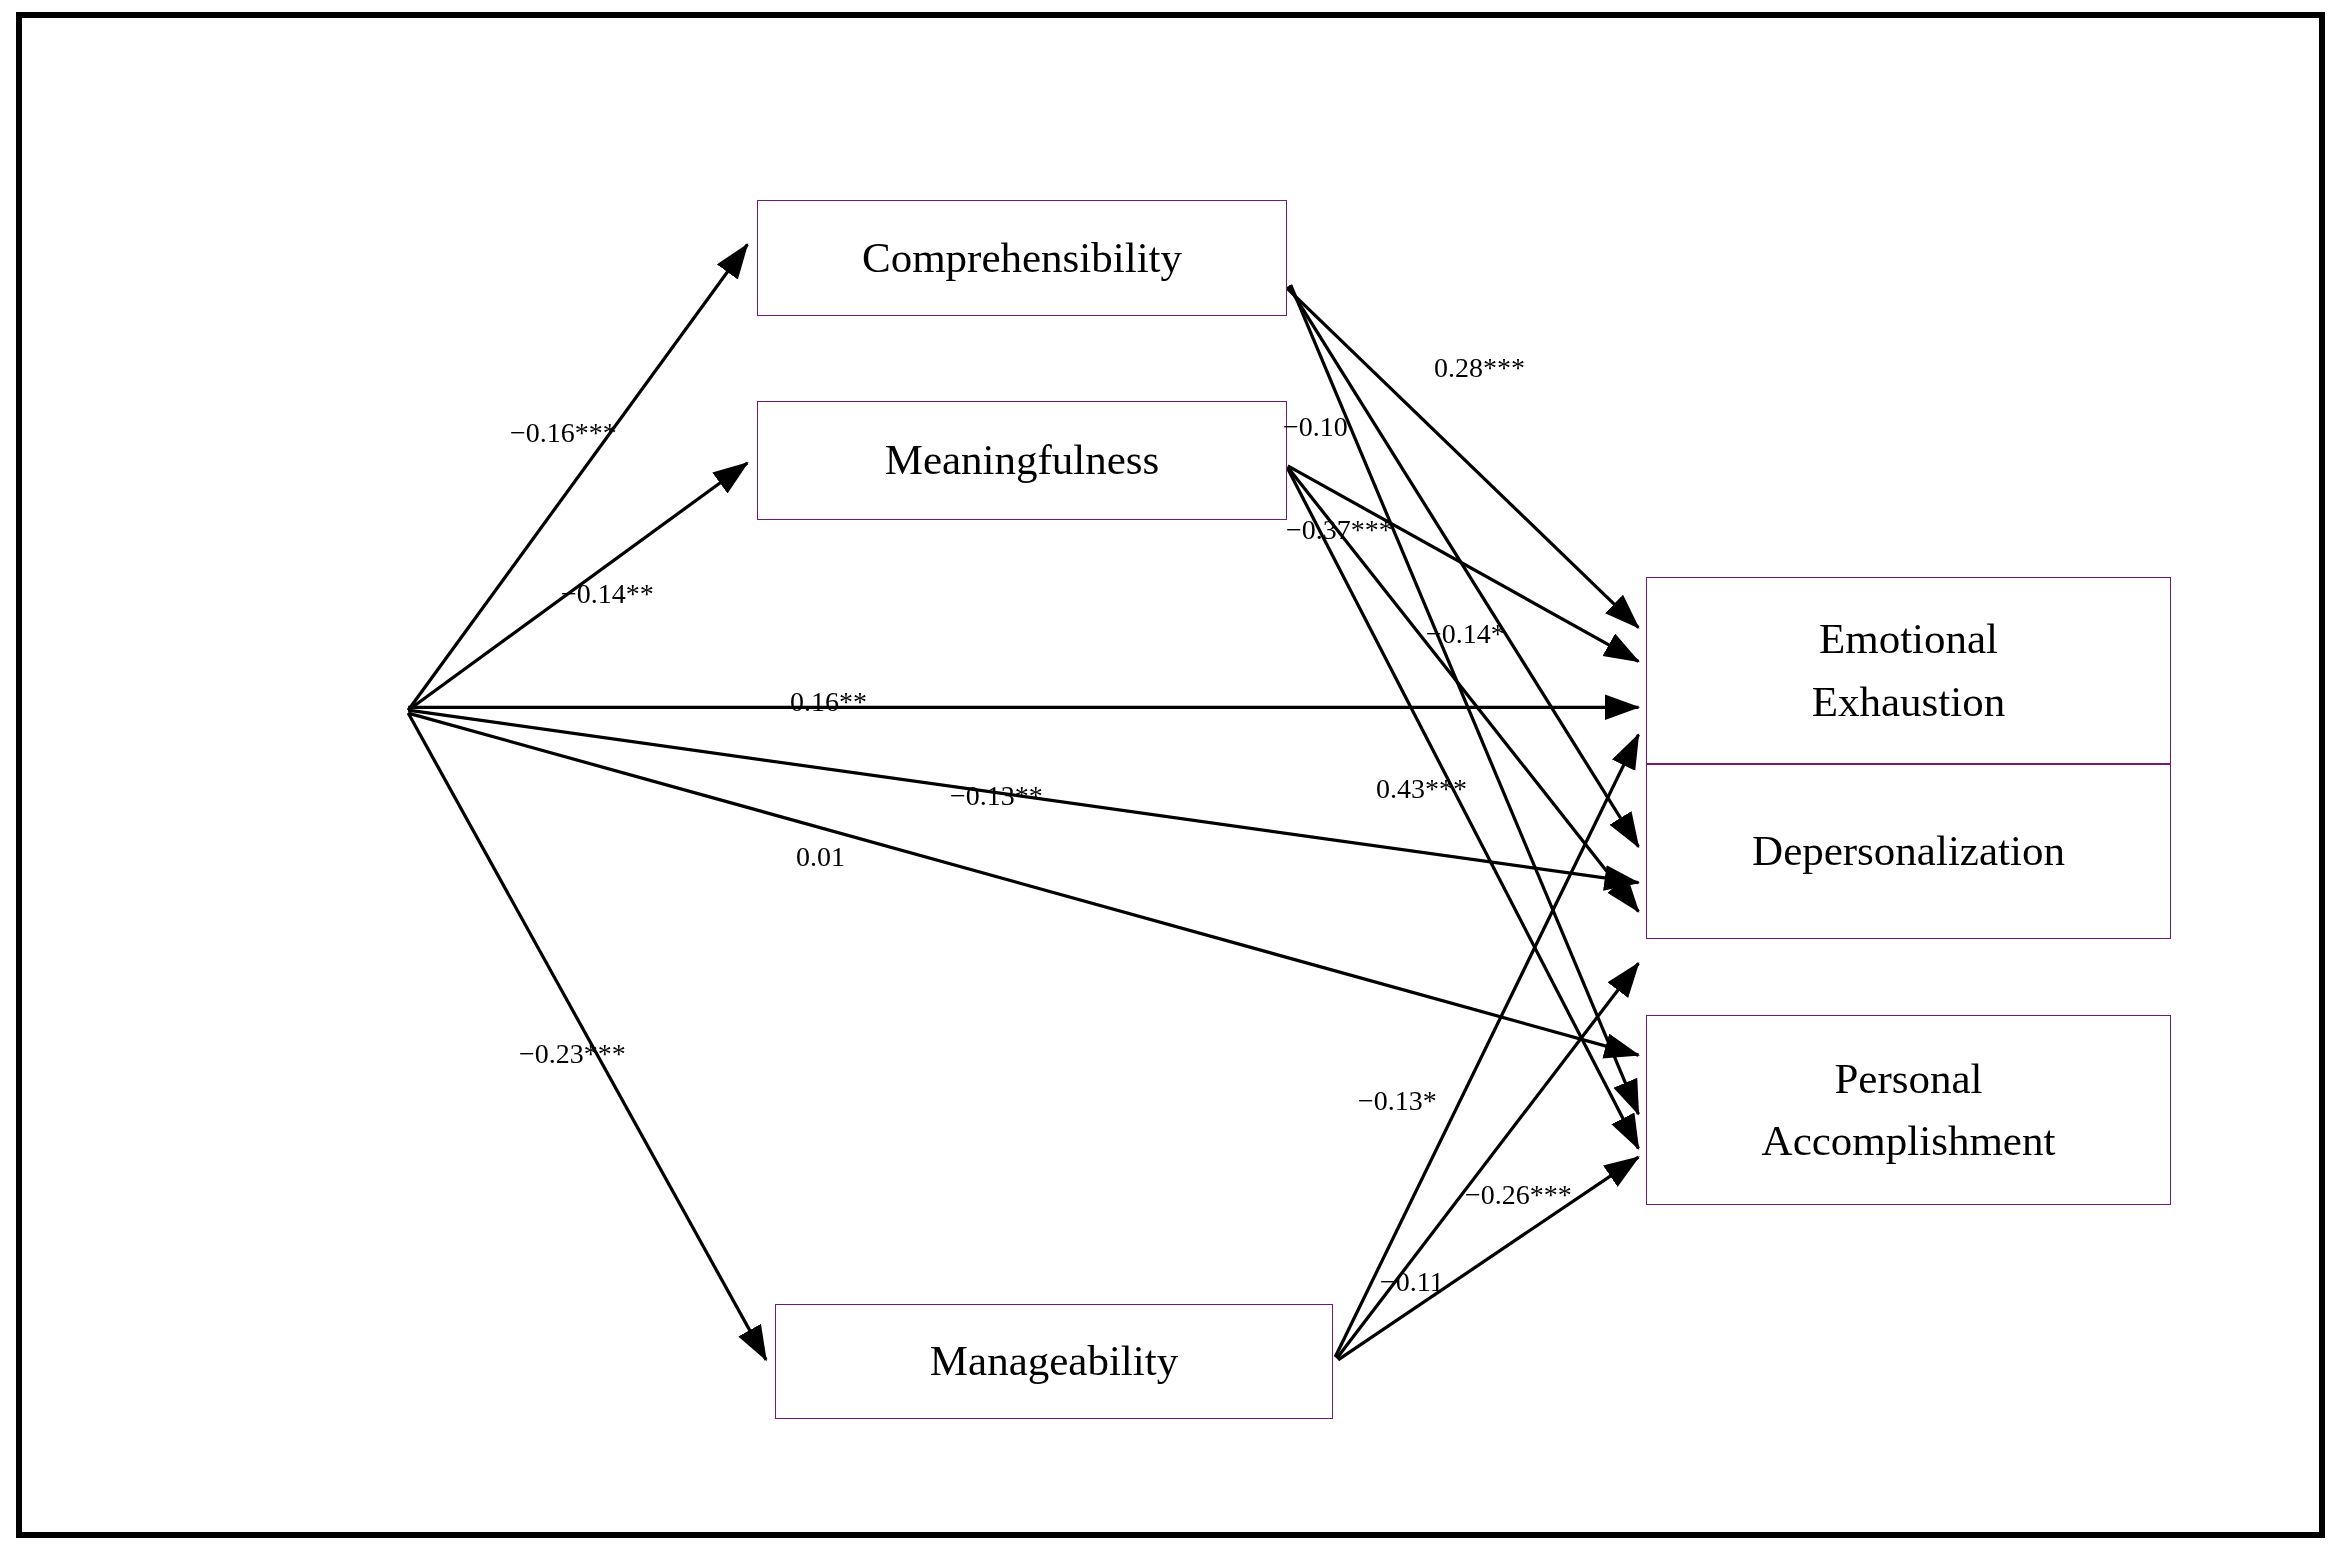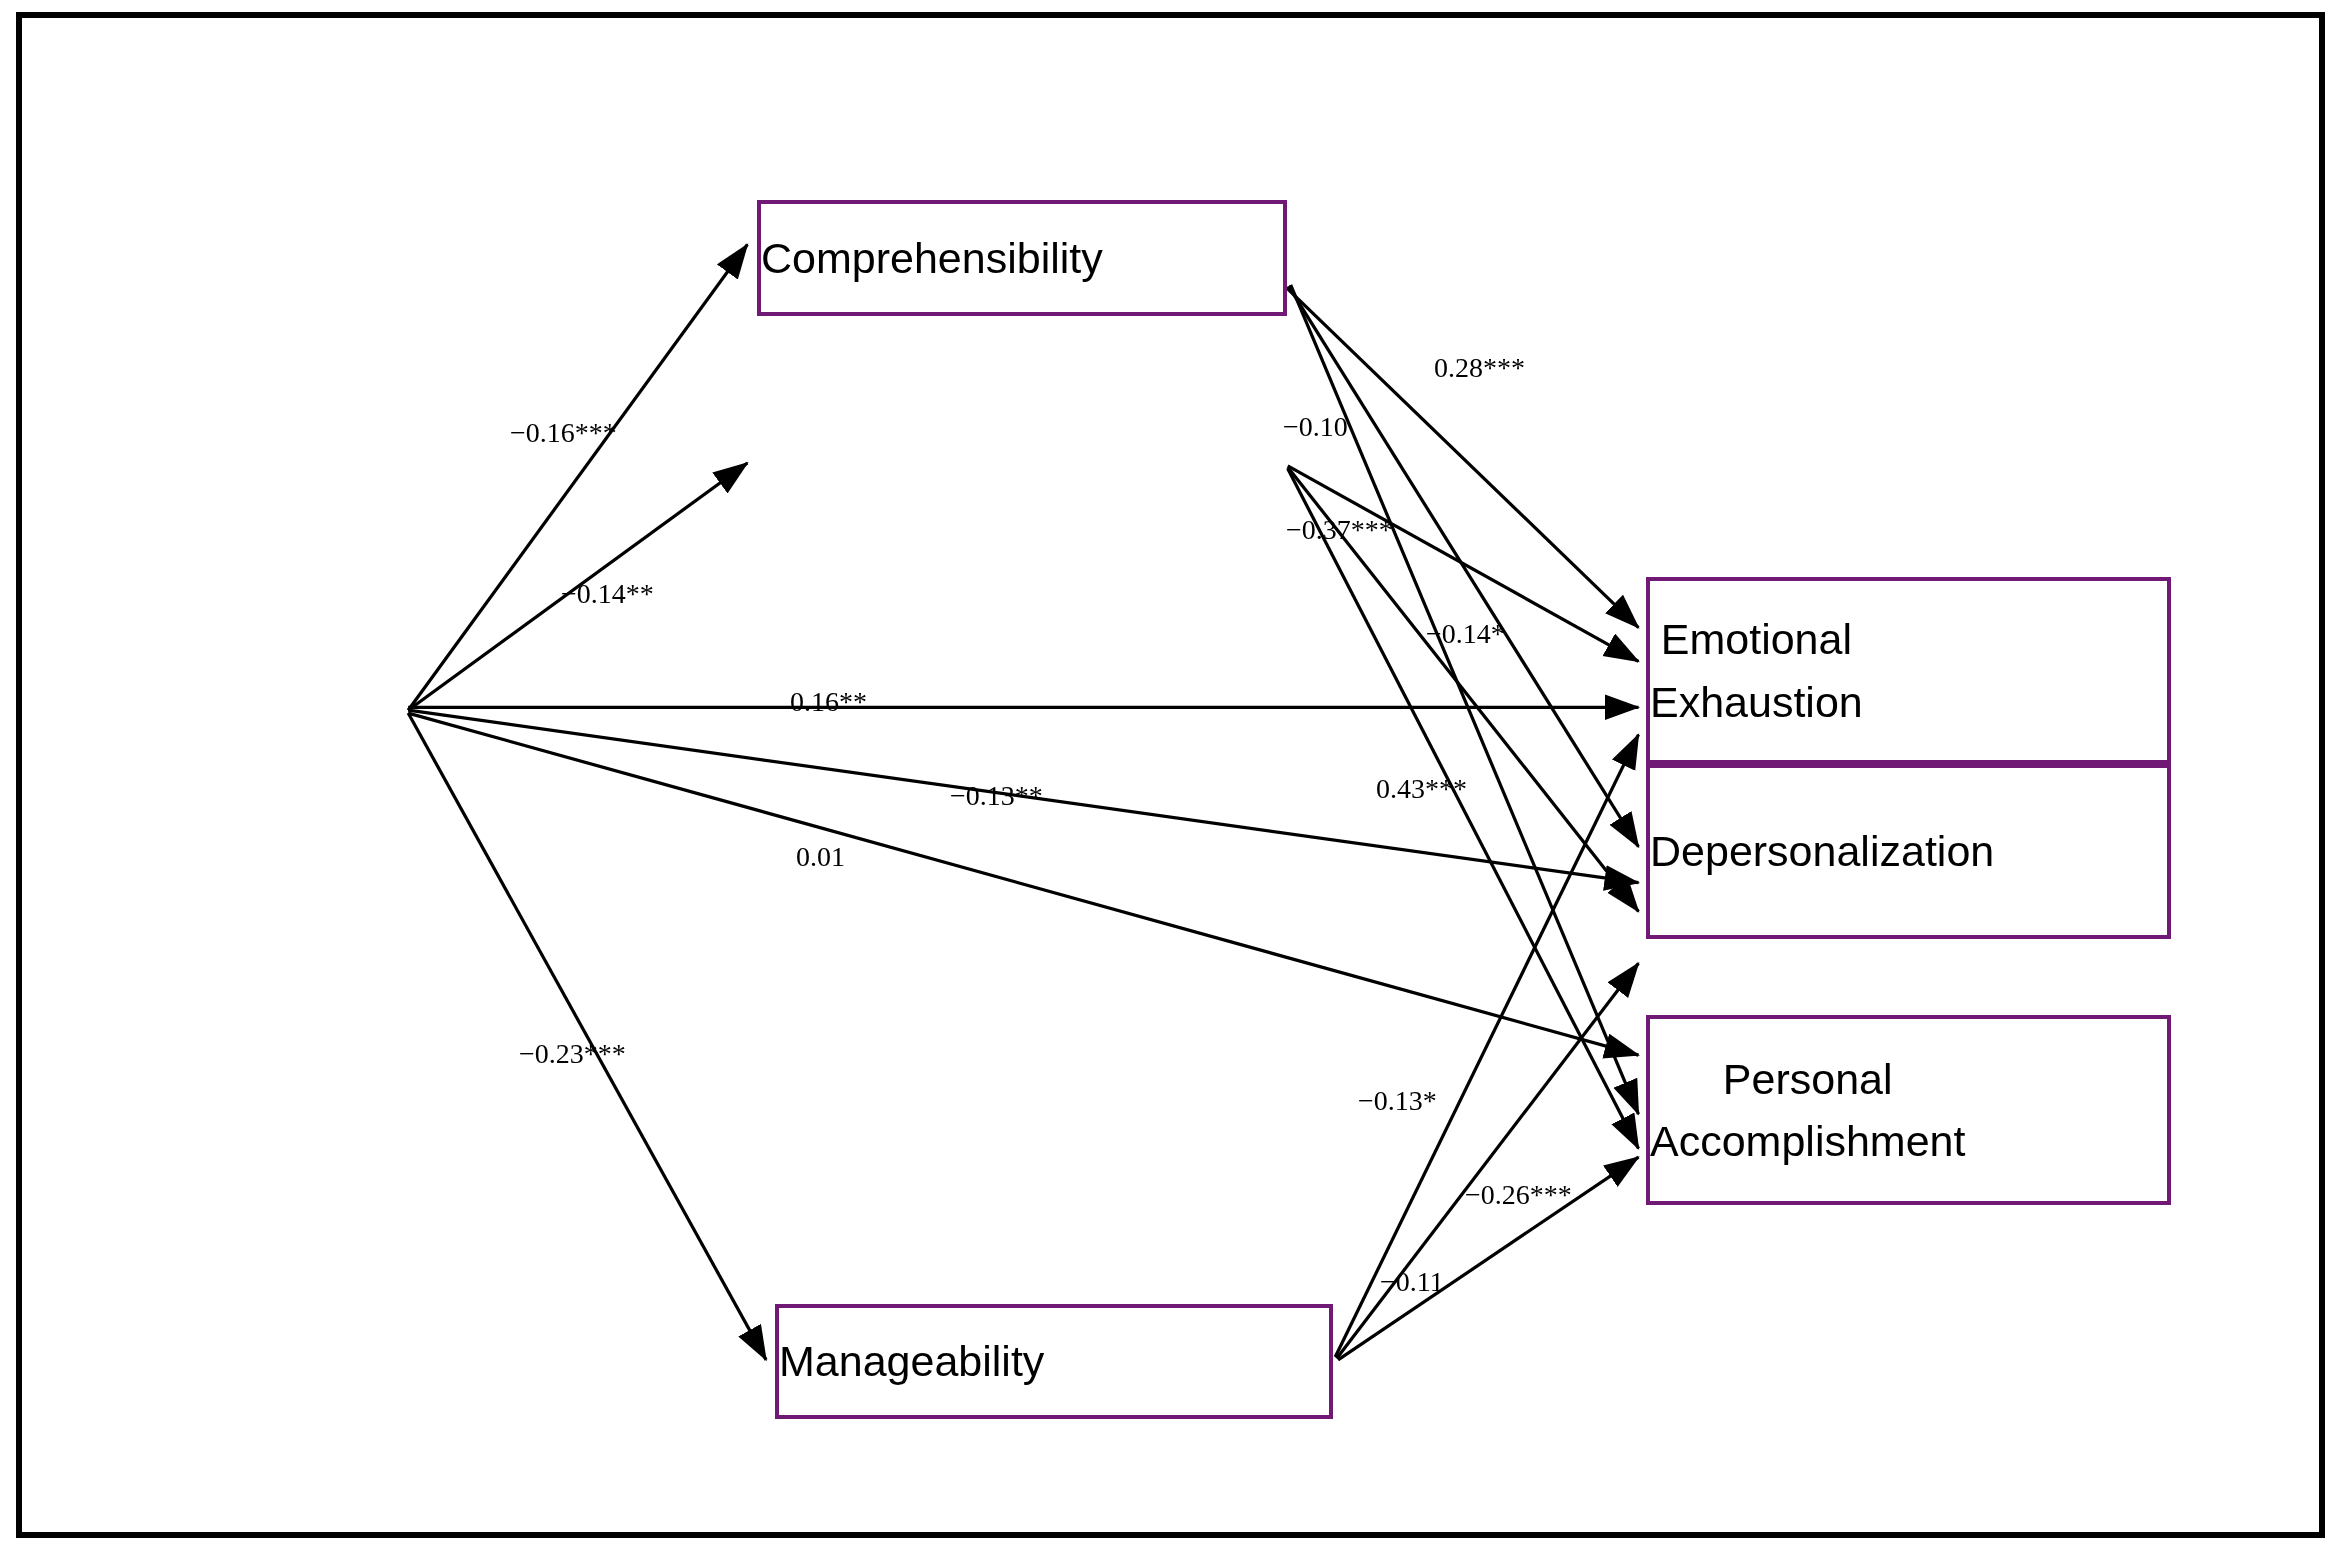--- a/index.html
+++ b/index.html
@@ -1,22 +1,22 @@
 <!DOCTYPE html>
 <html style="font-size:11.5px"><head>
 <meta charset="utf-8">
 <style>
   html,body{margin:0;padding:0;background:#fff;}
   body{font-family:"Liberation Serif", serif;}
   #page{position:relative;width:2342px;height:1562px;background:#ffffff;overflow:hidden;}
   #frame{position:absolute;left:16px;top:12.2px;width:2309px;height:1526px;border:6.5px solid #000;box-sizing:border-box;background:#fff;}
   svg.diagram{position:absolute;left:0;top:0;width:2342px;height:1562px;}
-  .nodebox{position:absolute;border:4px solid #701a75;background:#fff;box-sizing:border-box;
-           display:flex;align-items:center;justify-content:flex-start;text-align:center;
-           font-family:Liberation Sans, sans-serif;font-size:43px;color:#000;line-height:1.45;}
+  .nodebox{position:absolute;border:1px solid #701a75;background:#fff;box-sizing:border-box;
+           display:flex;align-items:center;justify-content:center;text-align:center;
+           font-family:Liberation Serif, serif;font-size:43px;color:#000;line-height:1.45;}
   .coef{position:absolute;font-family:"Liberation Serif", serif;font-size:28px;color:#000;white-space:nowrap;}
 </style>
 </head>
 <body>
 
 <div id="page">
 
   <div id="frame"></div>
 
   <svg class="diagram" viewBox="0 0 3259 2173">
@@ -58,20 +58,23 @@
 
       <line x1="1862" y1="1892" x2="2280" y2="1610"></line>
     </g>
   </svg>
 
 
   <div class="nodebox" style="left:757px;top:200px;width:530px;height:116px;">
     <span>Comprehensibility</span>
   </div>
 
+  <div class="nodebox" style="left:757px;top:401px;width:530px;height:119px;">
+    <span>Meaningfulness</span>
+  </div>
 
   <div class="nodebox" style="left:1646px;top:577px;width:525px;height:187px;">
     <span style="display:block;">
       <span>Emotional</span><br>
       <span>Exhaustion</span>
     </span>
   </div>
 
   <div class="nodebox" style="left:775px;top:1304px;width:558px;height:115px;">
     <span>Manageability</span>

